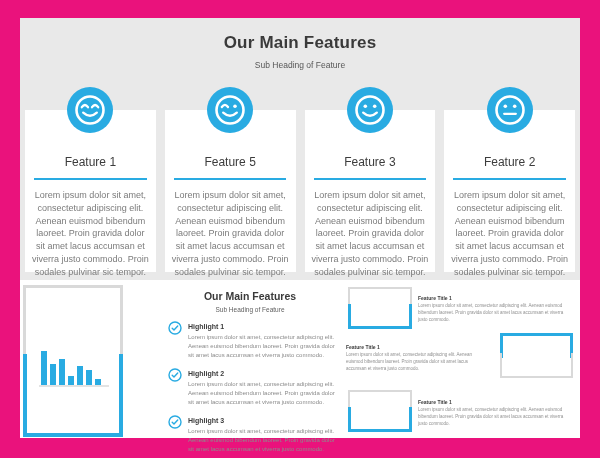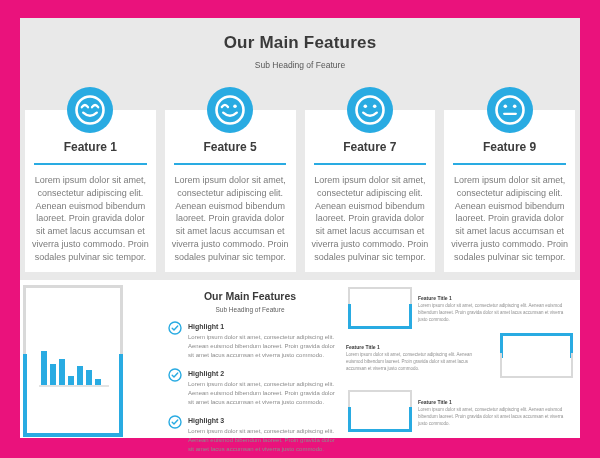--- a/index.html
+++ b/index.html
@@ -38,21 +38,21 @@
     display:flex; gap:9px;
   }
   .card {
     flex:1; background:#fff; position:relative; text-align:center;
   }
   .card-icon {
     position:absolute; top:-24px; left:50%; transform:translateX(-50%);
     width:48px; height:48px;
   }
   .card-title {
-    margin-top:30px; font-size:12px; font-weight:700; color:#3C3C3C;
+    margin-top:45px; font-size:12px; font-weight:400; color:#3C3C3C;
   }
   .card-divider {
     width:86%; height:2px; background:#29ABE2; margin:9px auto 0 auto;
   }
   .card-body {
     margin-top:9px; padding:0 7px; font-size:9px; line-height:1.42;
     color:#7B7B7B;
   }
 
   
@@ -150,38 +150,38 @@
           <svg viewBox="0 0 48 48" width="48" height="48">
             <circle cx="24" cy="24" r="23" fill="#29ABE2"></circle>
             <circle cx="24" cy="24" r="13.5" fill="none" stroke="#fff" stroke-width="2.6"></circle>
             <g fill="#fff">
               <circle cx="19.3" cy="20.3" r="1.8"></circle>
               <circle cx="28.7" cy="20.3" r="1.8"></circle>
             </g>
             <path d="M17.2 26.6 q6.8 6.2 13.6 0" fill="none" stroke="#fff" stroke-width="2.3" stroke-linecap="round"></path>
           </svg>
         </span>
-        <div class="card-title">Feature 7</div>
+        <div class="card-title">Feature 3</div>
         <div class="card-divider"></div>
         <div class="card-body">Lorem ipsum dolor sit amet, consectetur adipiscing elit. Aenean euismod bibendum laoreet. Proin gravida dolor sit amet lacus accumsan et viverra justo commodo. Proin sodales pulvinar sic tempor.</div>
       </div>
 
       <div class="card">
         <span class="card-icon">
           <svg viewBox="0 0 48 48" width="48" height="48">
             <circle cx="24" cy="24" r="23" fill="#29ABE2"></circle>
             <circle cx="24" cy="24" r="13.5" fill="none" stroke="#fff" stroke-width="2.6"></circle>
             <g fill="#fff">
               <circle cx="19.3" cy="20.3" r="1.8"></circle>
               <circle cx="28.7" cy="20.3" r="1.8"></circle>
             </g>
             <path d="M18.2 27.8 h11.6" fill="none" stroke="#fff" stroke-width="2.3" stroke-linecap="round"></path>
           </svg>
         </span>
-        <div class="card-title">Feature 9</div>
+        <div class="card-title">Feature 2</div>
         <div class="card-divider"></div>
         <div class="card-body">Lorem ipsum dolor sit amet, consectetur adipiscing elit. Aenean euismod bibendum laoreet. Proin gravida dolor sit amet lacus accumsan et viverra justo commodo. Proin sodales pulvinar sic tempor.</div>
       </div>
 
     </div>
   </div>
 
   <div class="slide-bottom">
 
     <div class="thumb-left">

